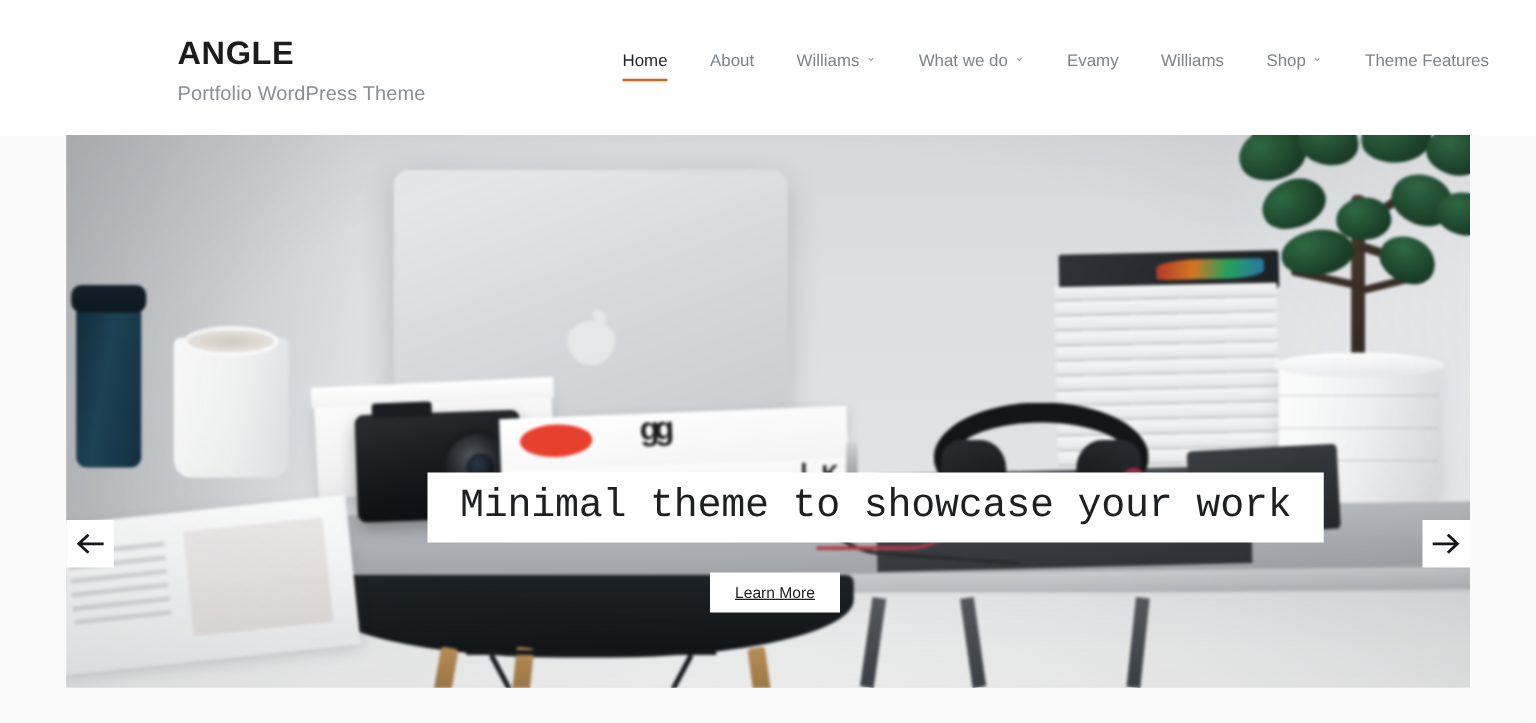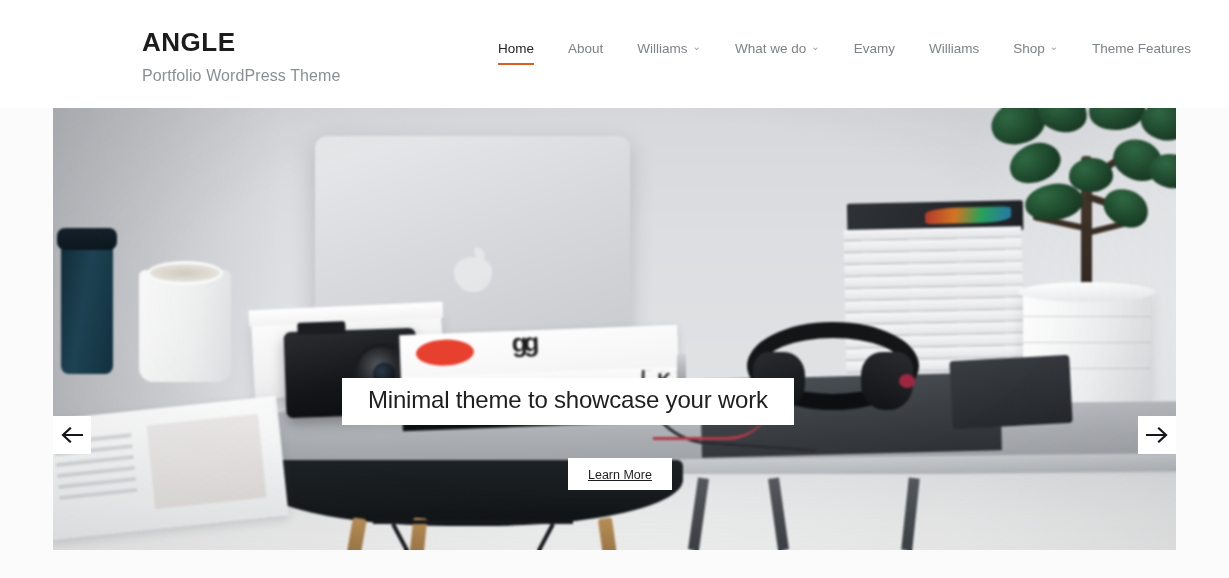--- a/index.html
+++ b/index.html
@@ -525,26 +525,27 @@
   
   .hero-caption {
     position: absolute;
     left: 342px;
     top: 270px;
     background: #ffffff;
     padding: 9px 26px 11px 26px;
     z-index: 6;
   }
   .hero-caption h1 {
-    font-size: 24px;
+    font-size: 32px;
     font-weight: normal;
     color: #1e1f21;
     letter-spacing: -0.2px;
     white-space: nowrap;
     line-height: 1.12;
+    font-family: Liberation Mono, monospace;
   }
 
   .hero-cta {
     position: absolute;
     left: 568px;
     top: 350px;
     background: #ffffff;
     padding: 7px 20px;
     z-index: 6;
     cursor: pointer;

